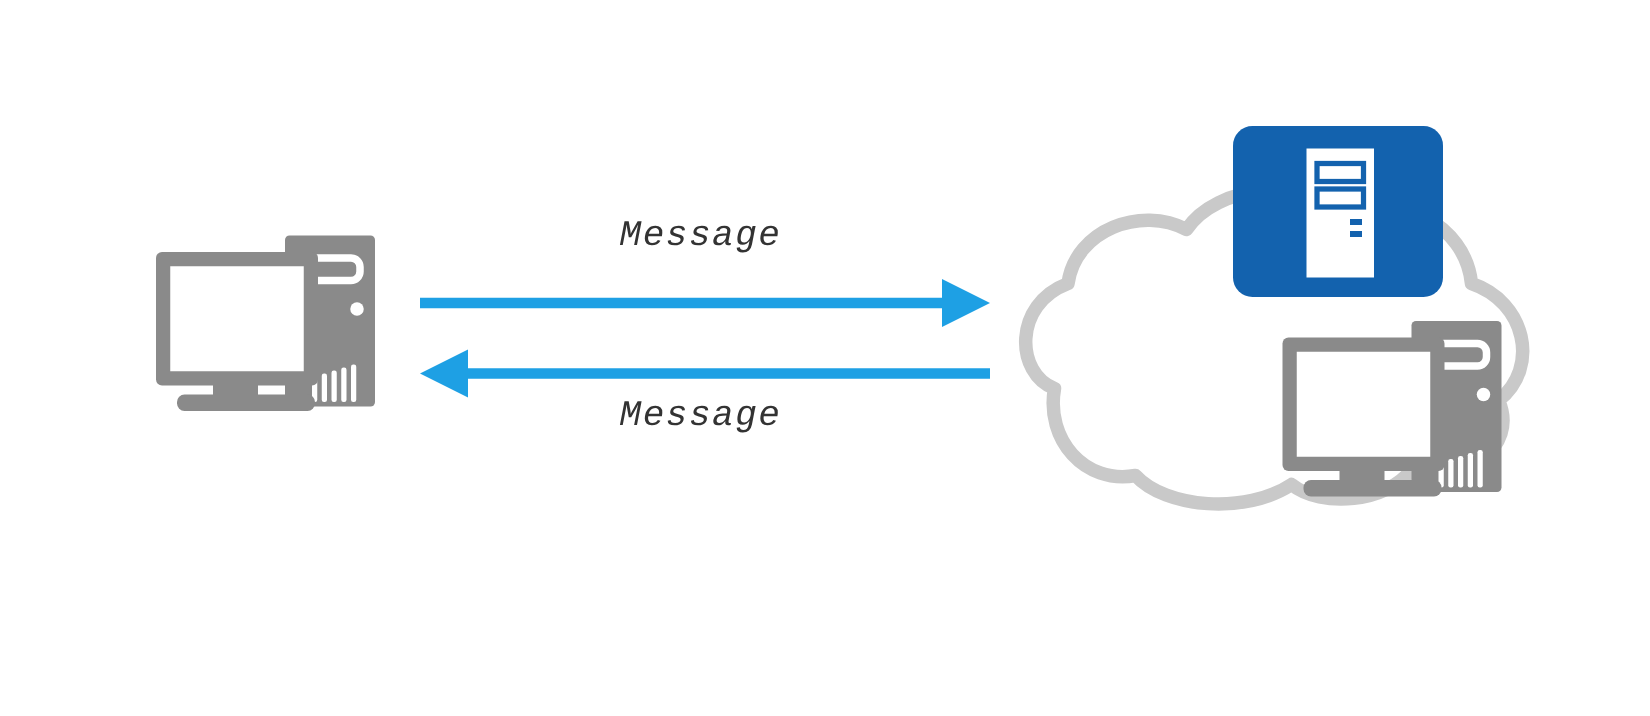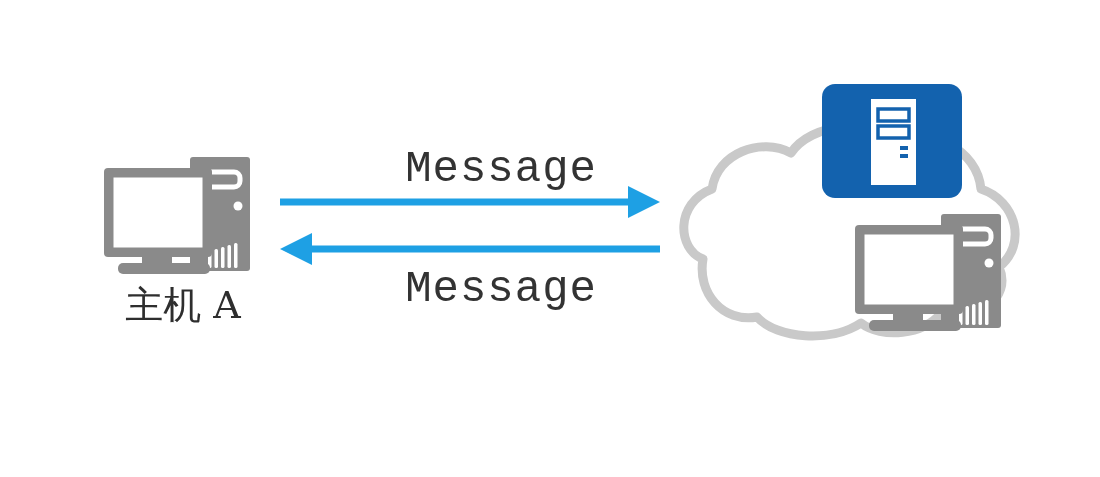--- a/index.html
+++ b/index.html
@@ -25,27 +25,28 @@
     stroke:var(--cloud_stroke,#C9C9C9);
     stroke-width:9;
     stroke-linejoin:round;
   }
 
   .arrow-line{stroke:var(--arrow,#1EA0E4);stroke-width:7;}
   .arrow-head{fill:var(--arrow,#1EA0E4);}
 
   .msg-label{
     width:260px;
-    text-align:right;
+    text-align:center;
     font-family:"Liberation Mono", monospace;
-    font-size:44px;
+    font-size:24px;
     font-weight:500;
     color:var(--label_text,#333333);
     letter-spacing:1px;
     white-space:nowrap;
+    font-style:italic;
   }
   .host-label{
     width:200px;
     text-align:center;
     font-family:"DejaVu Serif", serif;
     font-size:38px;
     color:#2e2e2e;
     white-space:nowrap;
   }
 </style>
@@ -74,21 +75,20 @@
 </svg>
 
 <div class="canvas">
 
   <div class="abs" style="left:100px;top:155px;width:152px;height:121px;">
     <svg width="152" height="121" viewBox="0 0 152 121">
         <use href="#pc-icon"></use>
       </svg>
   </div>
 
-  <div class="abs host-label" style="left:83px;top:280px;">主机 A</div>
 
   <svg class="abs" style="left:270px;top:170px;" width="400" height="120" viewBox="0 0 400 120">
     <g>
       <line class="arrow-line" x1="10" y1="32" x2="360" y2="32"></line>
       <polygon class="arrow-head" points="358,16 390,32 358,48"></polygon>
     </g>
     <g>
       <line class="arrow-line" x1="40" y1="79" x2="390" y2="79"></line>
       <polygon class="arrow-head" points="42,63 10,79 42,95"></polygon>
     </g>

